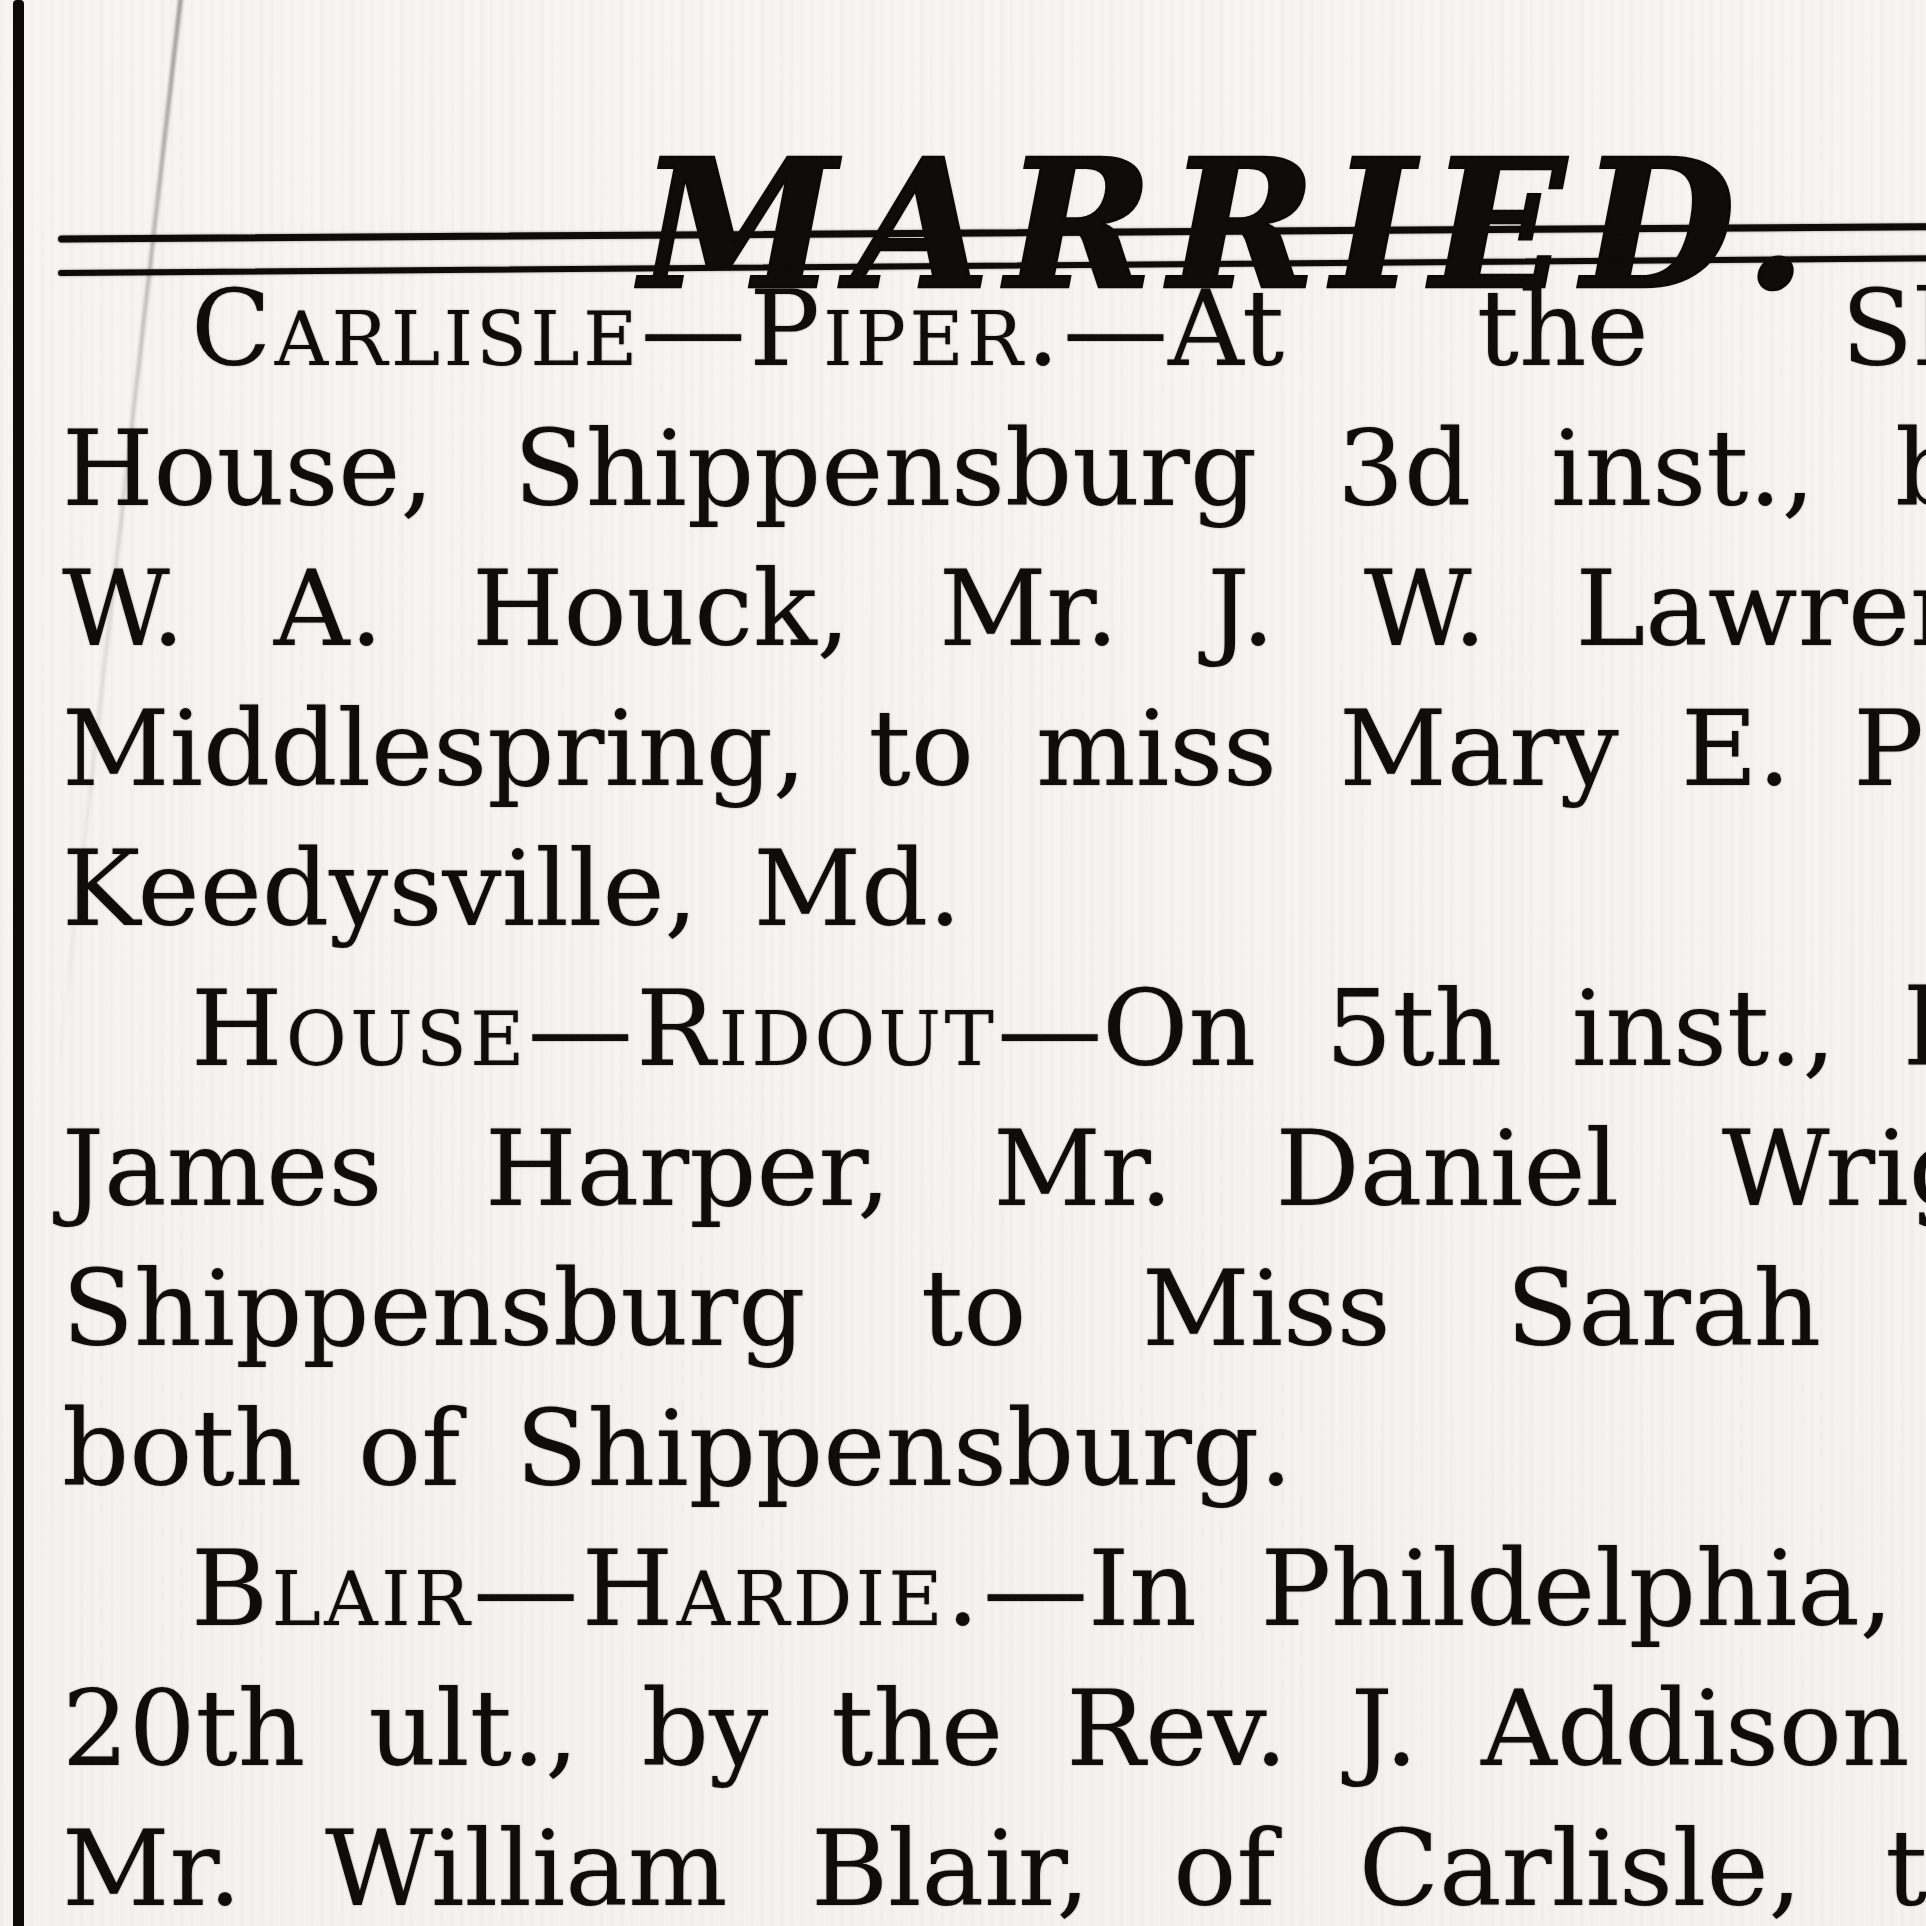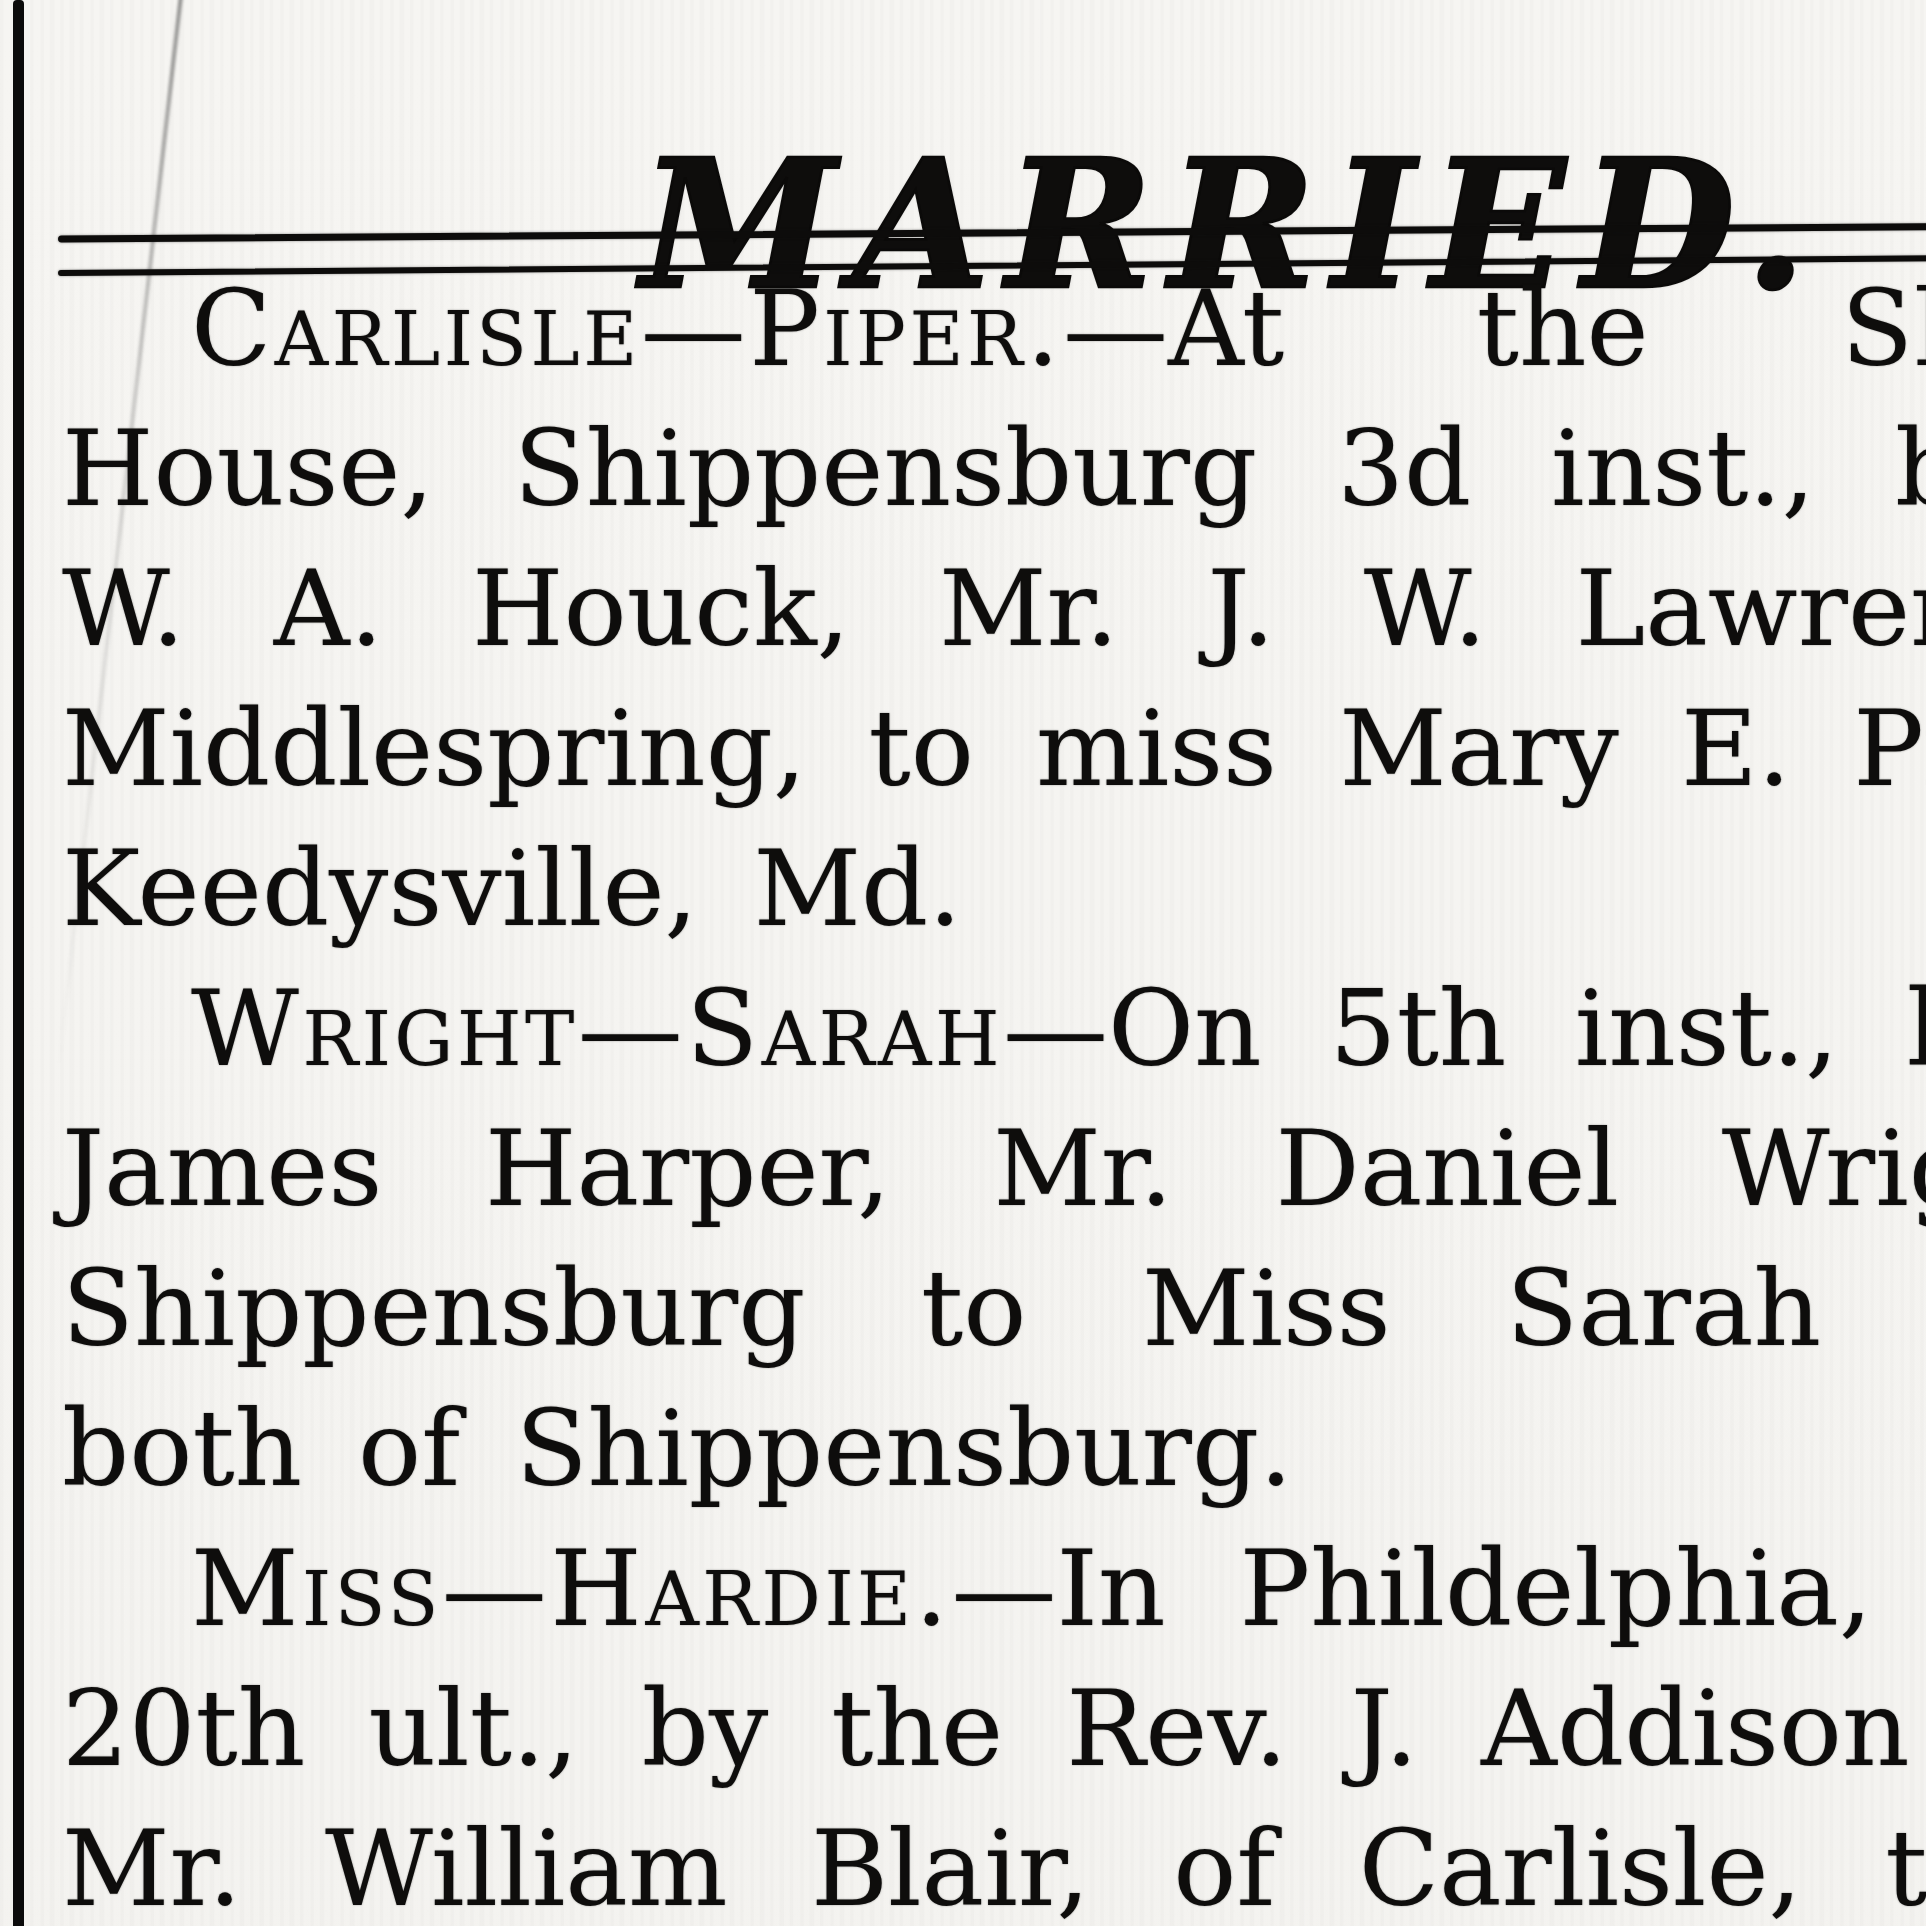--- a/index.html
+++ b/index.html
@@ -98,19 +98,19 @@
 
   <h1 class="masthead">MARRIED.</h1>
 
   <div class="title-divider top"></div>
   <div class="title-divider bottom"></div>
 
   <div class="announcements">
 
     <p><span class="lead">Carlisle—Piper.</span><span>—At the Sherman House, Shippensburg 3d inst., by Rev. W. A. Houck, Mr. J. W. Lawrence, of Middlespring, to miss Mary E. Piper, of Keedysville, Md.</span></p>
 
-    <p><span class="lead">Wright—Sarah</span><span>—On 5th inst., by Rev. James Harper, Mr. Daniel Wright, in Shippensburg to Miss Sarah Ridout, both of Shippensburg.</span></p>
+    <p><span class="lead">House—Ridout</span><span>—On 5th inst., by Rev. James Harper, Mr. Daniel Wright, in Shippensburg to Miss Sarah Ridout, both of Shippensburg.</span></p>
 
-    <p><span class="lead">Miss—Hardie.</span><span>—In Phildelphia, on the 20th ult., by the Rev. J. Addison Henry, Mr. William Blair, of Carlisle, to Miss Mary Hardie, of the former place.</span></p>
+    <p><span class="lead">Blair—Hardie.</span><span>—In Phildelphia, on the 20th ult., by the Rev. J. Addison Henry, Mr. William Blair, of Carlisle, to Miss Mary Hardie, of the former place.</span></p>
 
   </div>
 </div>
 
 
 </body></html>

